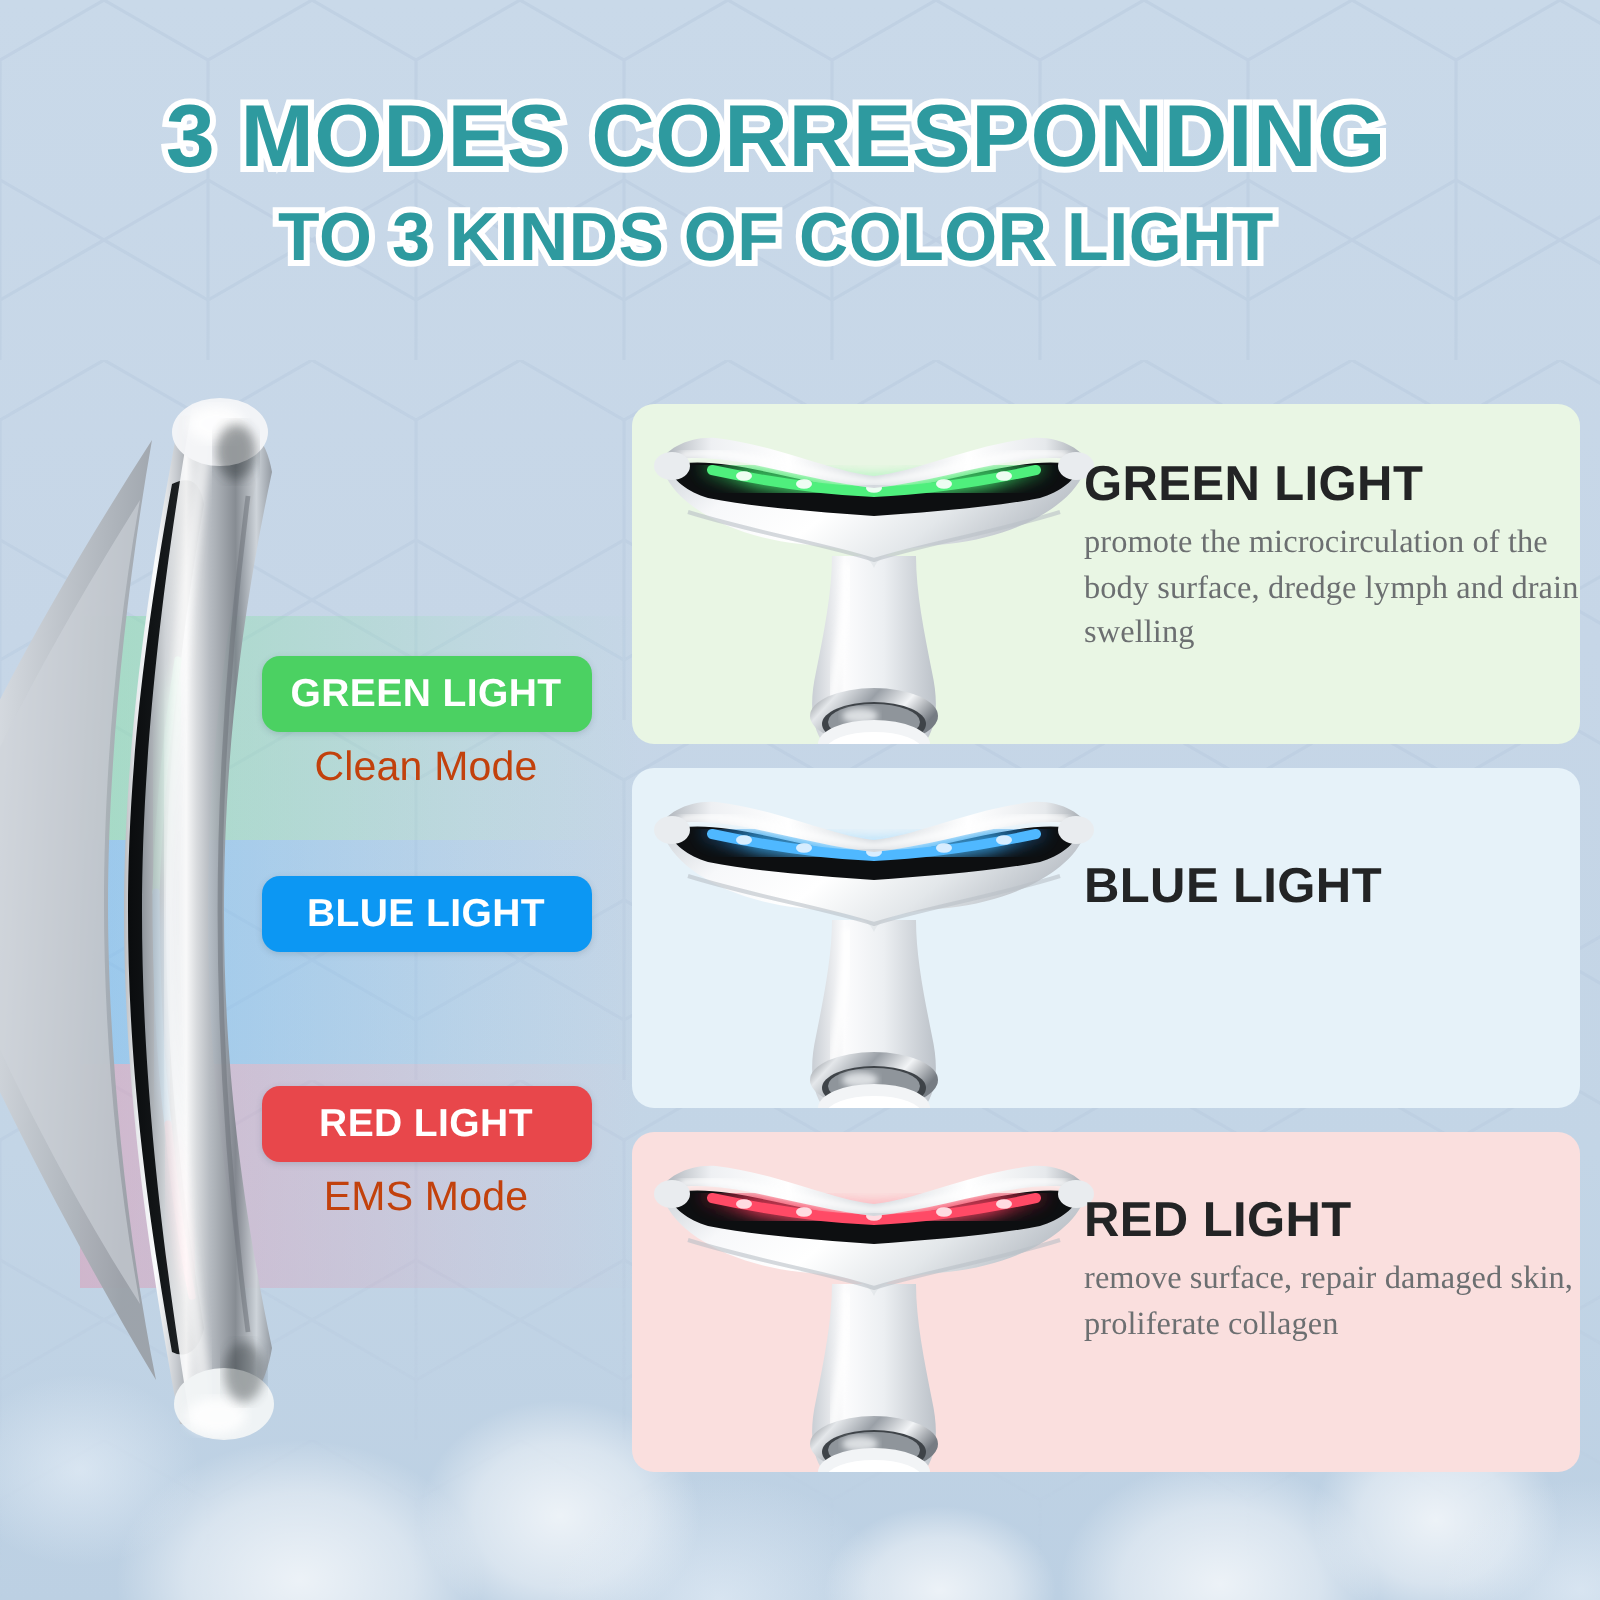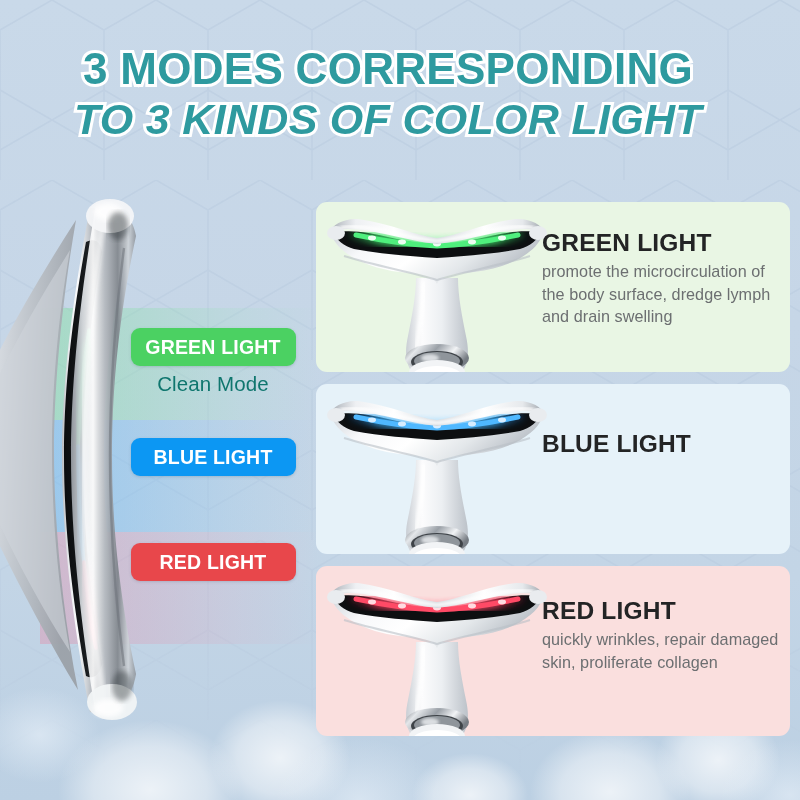--- a/index.html
+++ b/index.html
@@ -29,21 +29,21 @@
     font-size:44px;
     font-weight:bold;
     letter-spacing:0.3px;
     line-height:50px;
     color:#2e9a9f;
     -webkit-text-stroke:6px #ffffff;
     paint-order:stroke fill;
     text-shadow:0 1px 0 rgba(255,255,255,.5);
     white-space:nowrap;
   }
-  .title-line.l2 { font-size:43px;font-style:italic; }
+  .title-line.l2 { font-size:34px; }
 
   
   #left-col { position:absolute; left:0; top:180px; width:320px; height:560px; z-index:3; }
 
   .glow-band { position:absolute; left:40px; width:280px; }
   .glow-green { top:128px;  height:112px; background:linear-gradient(90deg, rgba(120,225,150,.42), rgba(150,225,185,.16) 70%, rgba(170,220,200,0)); }
   .glow-blue  { top:240px;  height:112px; background:linear-gradient(90deg, rgba(90,180,245,.40), rgba(130,195,240,.16) 70%, rgba(150,200,235,0)); }
   .glow-red   { top:352px;  height:112px; background:linear-gradient(90deg, rgba(232,130,160,.36), rgba(226,160,185,.15) 70%, rgba(225,180,200,0)); }
 
   #device-side { position:absolute; left:-42px; top:10px; width:190px; height:540px; }
@@ -62,21 +62,21 @@
     letter-spacing:.2px;
     box-shadow:0 1px 3px rgba(70,90,110,.22);
   }
   .pill.green { background:#4BD162; }
   .pill.blue  { background:#0C97F3; }
   .pill.red   { background:#E8474B; }
 
   .mode-sub {
     margin-top:6px;
     font-size:20.5px;
-    color:#0f766e;
+    color:#c2410c;
     letter-spacing:.1px;
   }
 
   
   #cards { position:absolute; left:316px; top:202px; width:474px; z-index:4; }
   .card {
     position:relative;
     height:170px;
     border-radius:11px;
     margin-bottom:12px;
@@ -89,20 +89,21 @@
   .card-device { position:absolute; left:8px; top:10px; width:225px; height:172px; }
 
   .card-text { position:absolute; left:226px; top:24px; width:248px; }
   .card-title {
     font-size:24.5px; font-weight:bold; color:#232425;
     letter-spacing:.2px; margin-bottom:3px;
   }
   .card-desc {
     font-size:16.2px; line-height:22.5px; color:#6c6f71;
     letter-spacing:.05px;
+    font-family:Liberation Serif, serif;
   }
   .card.green .card-text { top:27px; }
   .card.blue  .card-text { top:46px; }
   .card.red   .card-text { top:31px; }
 </style>
 </head>
 <body>
 
 <div id="bg">
   <div class="bg-base"></div>
@@ -262,20 +263,21 @@
 
   <div class="mode-group g1">
     <div class="pill green">GREEN LIGHT</div>
     <div class="mode-sub">Clean Mode</div>
   </div>
   <div class="mode-group g2">
     <div class="pill blue">BLUE LIGHT</div>
   </div>
   <div class="mode-group g3">
     <div class="pill red">RED LIGHT</div>
+    <div class="mode-sub">EMS Mode</div>
   </div>
 </div>
 
 <div id="cards">
 
   <div class="card green">
     <svg class="card-device" viewBox="0 0 225 172">
       <defs>
         <linearGradient id="gTop" x1="0" y1="0" x2="1" y2="0">
           <stop offset="0%" stop-color="#a8aeb5"></stop>
@@ -451,16 +453,16 @@
       <path d="M6 20 C 32 10, 74 28, 113 32 C 152 28, 194 10, 220 20
                C 218 13, 206 6, 192 7 C 160 11, 134 24, 113 26
                C 92 24, 66 11, 34 7 C 20 6, 8 13, 6 20 Z" fill="url(#gTop)"></path>
       <path d="M16 16 C 42 10, 78 26, 113 29 C 148 26, 184 10, 210 16" stroke="#ffffff" stroke-width="3" fill="none" opacity=".95" filter="url(#gb1)"></path>
       <ellipse cx="12" cy="21" rx="9" ry="7" fill="#e9ecef"></ellipse>
       <ellipse cx="214" cy="21" rx="9" ry="7" fill="#e9ecef"></ellipse>
       <path d="M20 44 C 52 54, 88 60, 113 68 C 138 60, 174 54, 206 44" stroke="#b9bfc6" stroke-width="2" fill="none" opacity=".6"></path>
     </svg>
     <div class="card-text">
       <div class="card-title">RED LIGHT</div>
-      <div class="card-desc">quickly wrinkles, repair damaged skin, proliferate collagen</div>
+      <div class="card-desc">remove surface, repair damaged skin, proliferate collagen</div>
     </div>
   </div>
 </div>
 
 </body></html>

